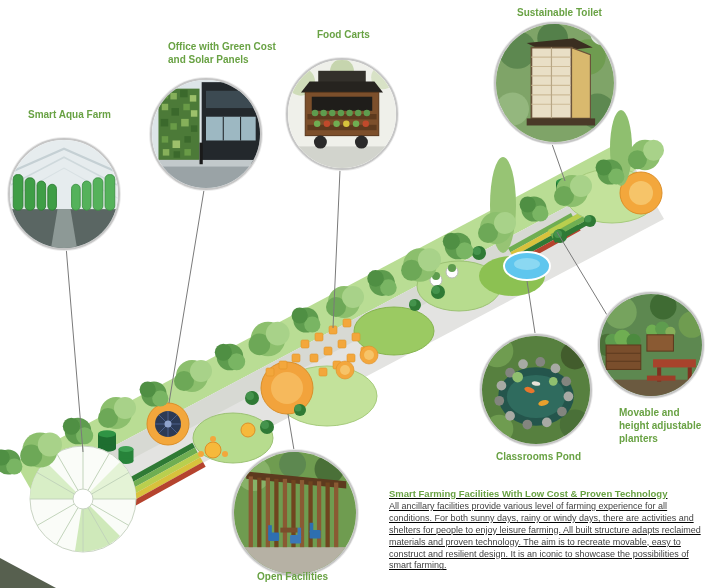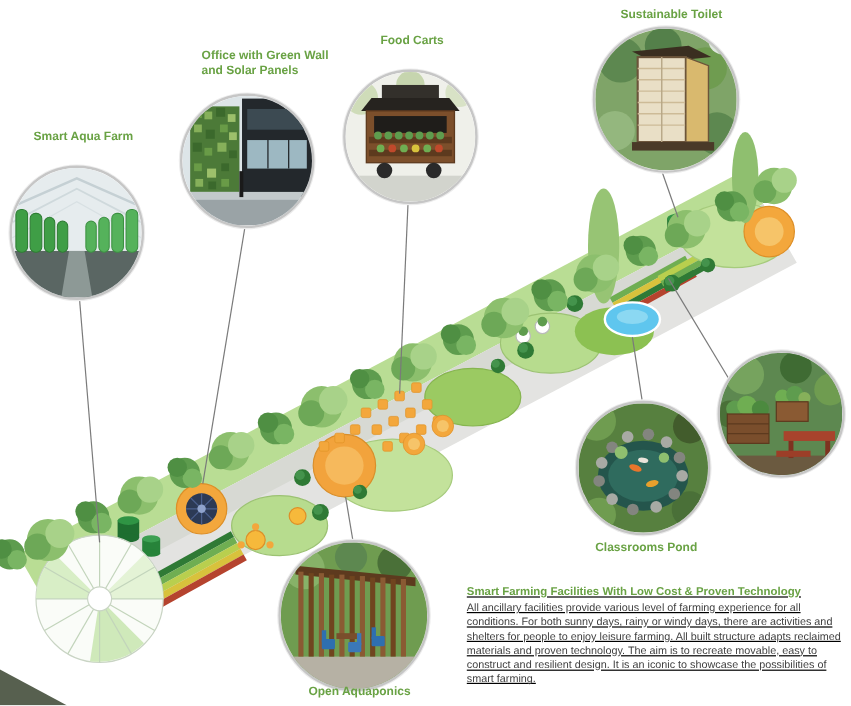--- a/index.html
+++ b/index.html
@@ -457,25 +457,28 @@
         <rect x="46" y="68" width="9" height="7" rx="1" fill="#3b78b8"></rect>
           <rect x="52" y="62" width="3" height="8" fill="#3b78b8"></rect>
         <rect x="62" y="64" width="9" height="7" rx="1" fill="#2e6fb0"></rect>
           <rect x="62" y="58" width="3" height="8" fill="#2e6fb0"></rect>
         <rect x="38" y="62" width="14" height="4" fill="#7a4e2c"></rect>
       </g>
     </svg>
   </div>
 
   <div class="label" style="left:28px; top:108px;">Smart Aqua Farm</div>
-  <div class="label" style="left:168px; top:40px;">Office with Green Wall
+  <div class="label" style="left:168px; top:40px;">Office with Green Cost
 and Solar Panels</div>
   <div class="label" style="left:317px; top:28px;">Food Carts</div>
   <div class="label" style="left:517px; top:6px;">Sustainable Toilet</div>
   <div class="label" style="left:496px; top:450px;">Classrooms Pond</div>
-  <div class="label" style="left:257px; top:570px;">Open Aquaponics</div>
+  <div class="label" style="left:619px; top:406px;">Movable and
+height adjustable
+planters</div>
+  <div class="label" style="left:257px; top:570px;">Open Facilities</div>
 
   <div class="desc">
     <div class="desc-heading">Smart Farming Facilities With Low Cost &amp; Proven Technology</div>
     <div class="desc-body">All ancillary facilities provide various level of farming experience for all conditions. For both sunny days, rainy or windy days, there are activities and shelters for people to enjoy leisure farming. All built structure adapts reclaimed materials and proven technology. The aim is to recreate movable, easy to construct and resilient design. It is an iconic to showcase the possibilities of smart farming.</div>
   </div>
 
 </div>
 
 </body></html>

